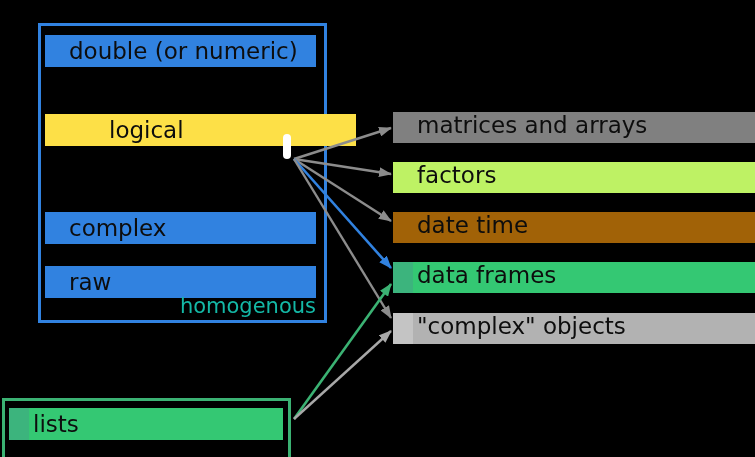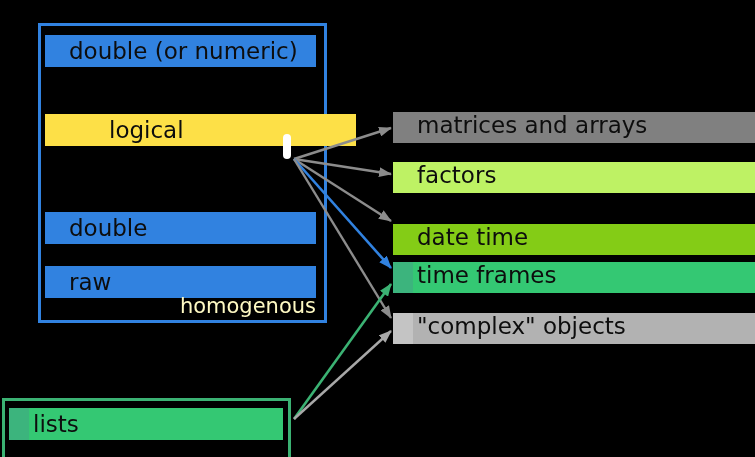--- a/index.html
+++ b/index.html
@@ -42,49 +42,49 @@
 <div id="canvas">
 
   <div id="atomic-box" class="group-box" style="border-color: rgb(49, 130, 224);">
     <div class="type-bar" style="top: 9px; background-color: rgb(49, 130, 224);">
       <span class="bar-label">double (or numeric)</span>
     </div>
     <div class="type-bar" style="top: 88px; background-color: #fde047; padding-left: 40px;">
       <span class="bar-label">logical</span>
     </div>
     <div class="type-bar" style="top: 186px; background-color: rgb(49, 130, 224);">
-      <span class="bar-label">double</span>
+      <span class="bar-label">complex</span>
     </div>
     <div class="type-bar" style="top: 240px; background-color: rgb(49, 130, 224);">
       <span class="bar-label">raw</span>
     </div>
-    <span class="footer-label" style="color: #fef9c3;">homogenous</span>
+    <span class="footer-label" style="color: #14b8a6;">homogenous</span>
   </div>
 
   <div id="connector-notch" style="background-color: rgb(255, 255, 255);"></div>
 
   <div id="lists-box" class="group-box" style="border-color: rgb(59, 178, 115);">
     <div class="type-bar" style="top: 7px; width: 274px; background-color: rgb(52, 200, 115);">
       <span class="accent-seg" style="background-color: rgb(60, 180, 125);"></span>
       <span class="bar-label" style="position:relative;z-index:1">lists</span>
     </div>
   </div>
 
   <div class="rbar" style="top: 112px; background-color: rgb(128, 128, 128);">
     <span class="bar-label">matrices and arrays</span>
   </div>
   <div class="rbar" style="top: 162px; background-color: #bef264;">
     <span class="bar-label">factors</span>
   </div>
-  <div class="rbar" style="top: 212px; background-color: #84cc16; margin-top: 12px;">
+  <div class="rbar" style="top: 212px; background-color: #a16207;">
     <span class="bar-label">date time</span>
   </div>
   <div class="rbar" style="top: 262px; background-color: rgb(52, 200, 115);">
     <span class="accent-seg" style="background-color: rgb(60, 180, 125);"></span>
-    <span class="bar-label">time frames</span>
+    <span class="bar-label">data frames</span>
   </div>
   <div class="rbar" style="top: 313px; background-color: rgb(178, 178, 178);">
     <span class="accent-seg" style="background-color: rgb(196, 196, 196);"></span>
     <span class="bar-label">"complex" objects</span>
   </div>
 
   <svg id="arrow-layer" width="755" height="457" viewBox="0 0 755 457">
     <defs>
       <marker id="m-gray" viewBox="0 0 13 10" markerUnits="userSpaceOnUse" markerWidth="13" markerHeight="10" refX="12" refY="5" orient="auto">
         <path d="M0,0 L13,5 L0,10 Z" fill="#8c8c8c"></path>

